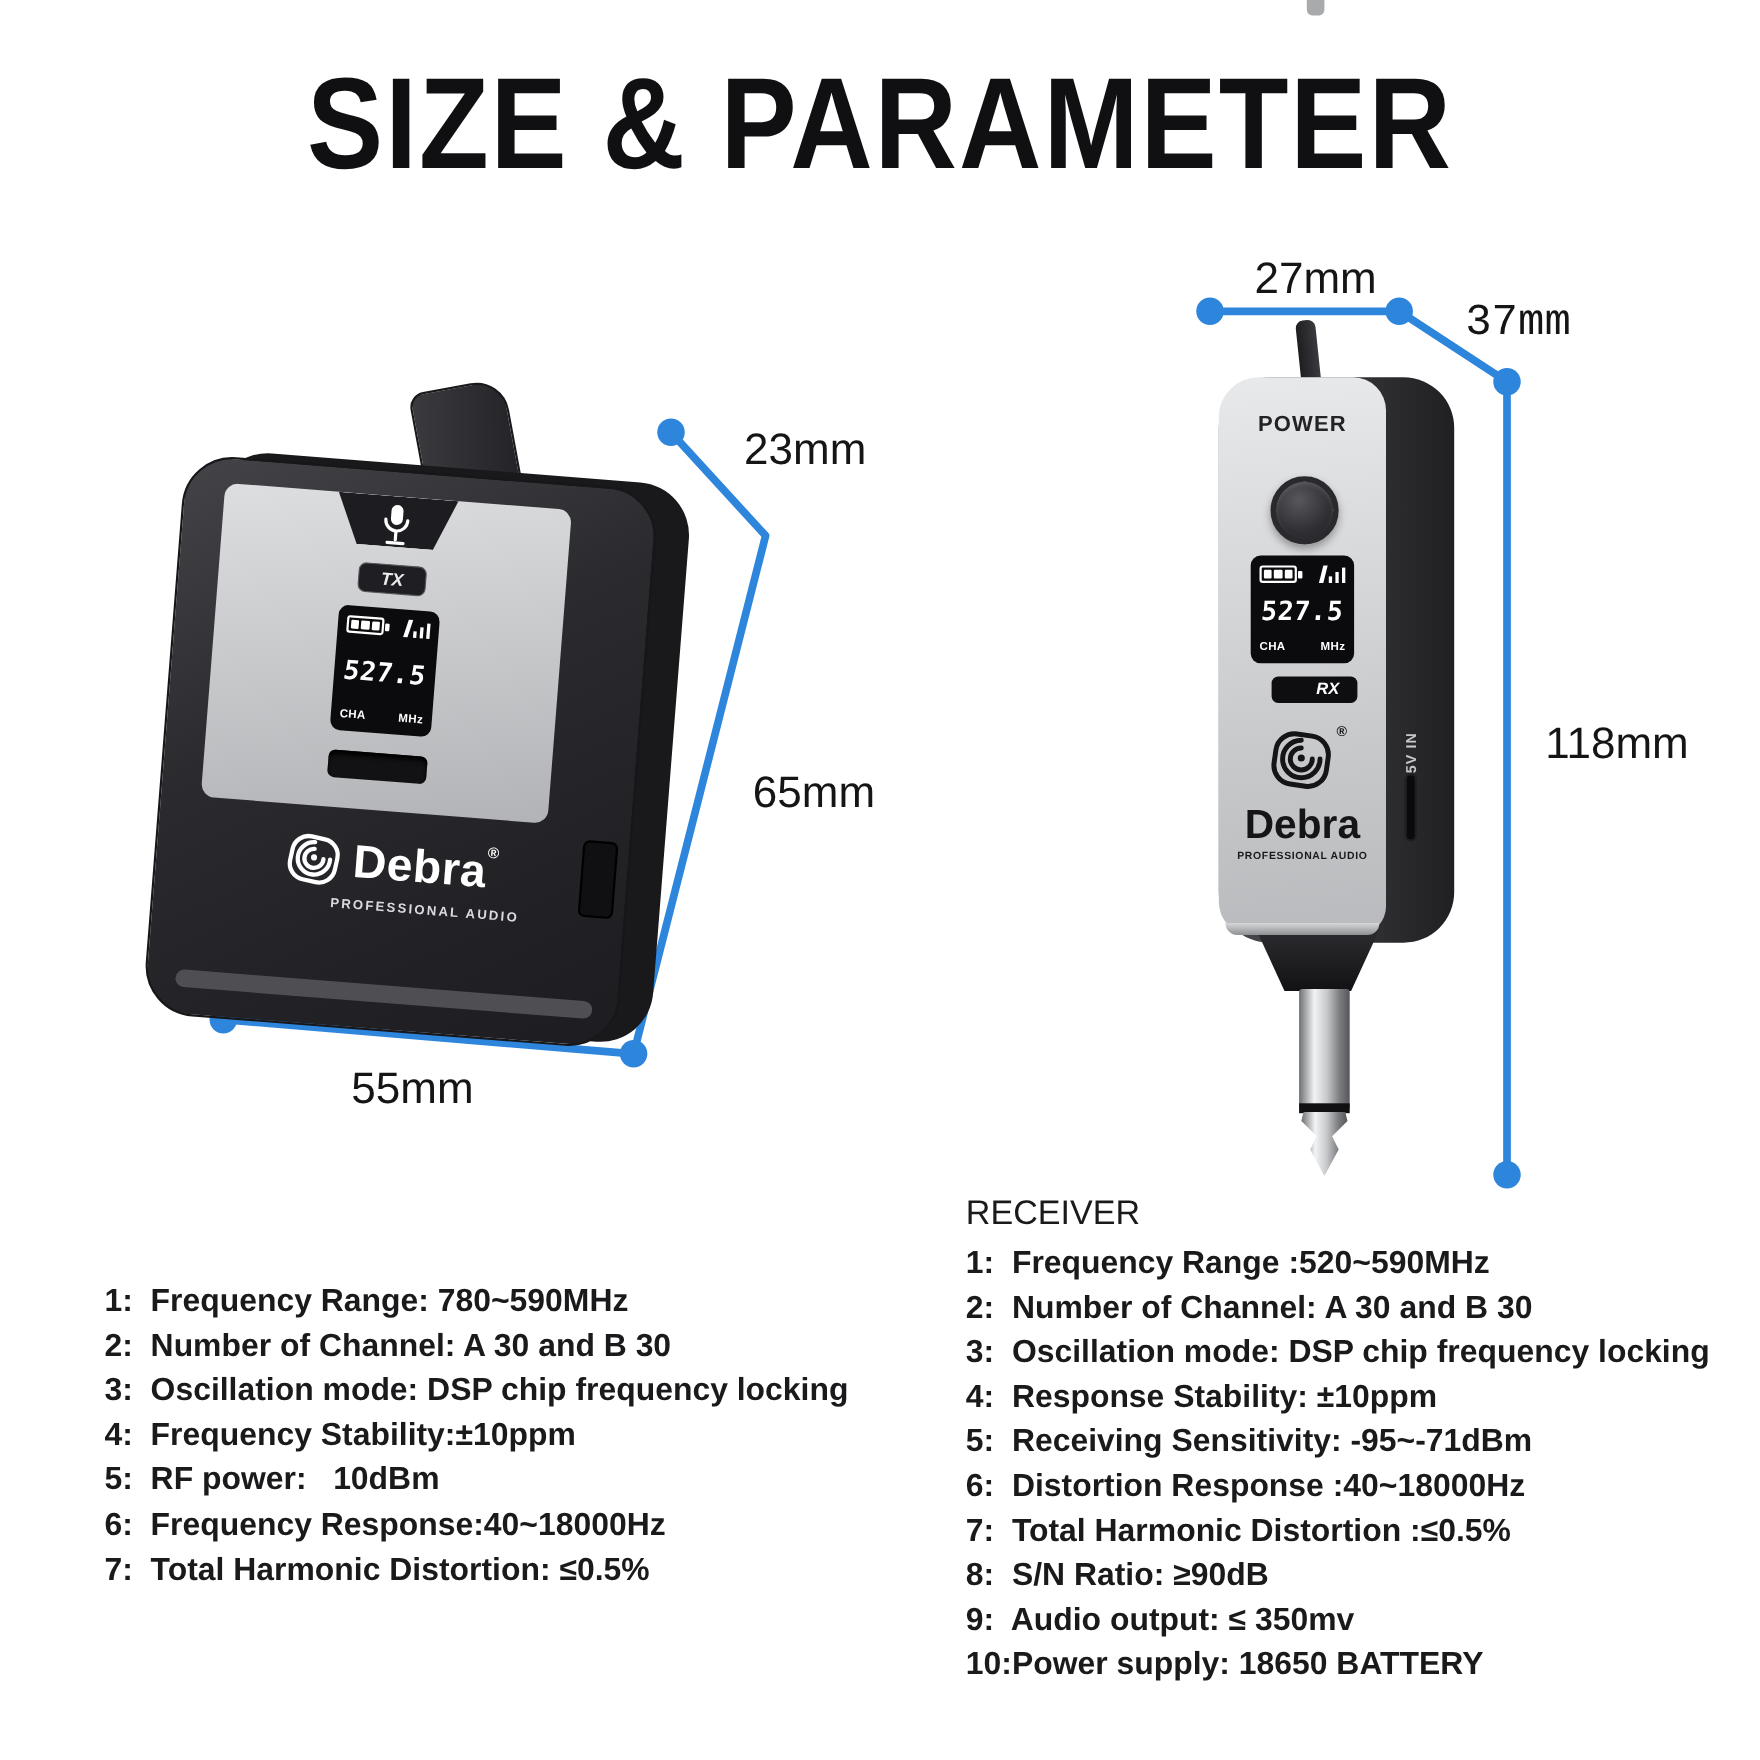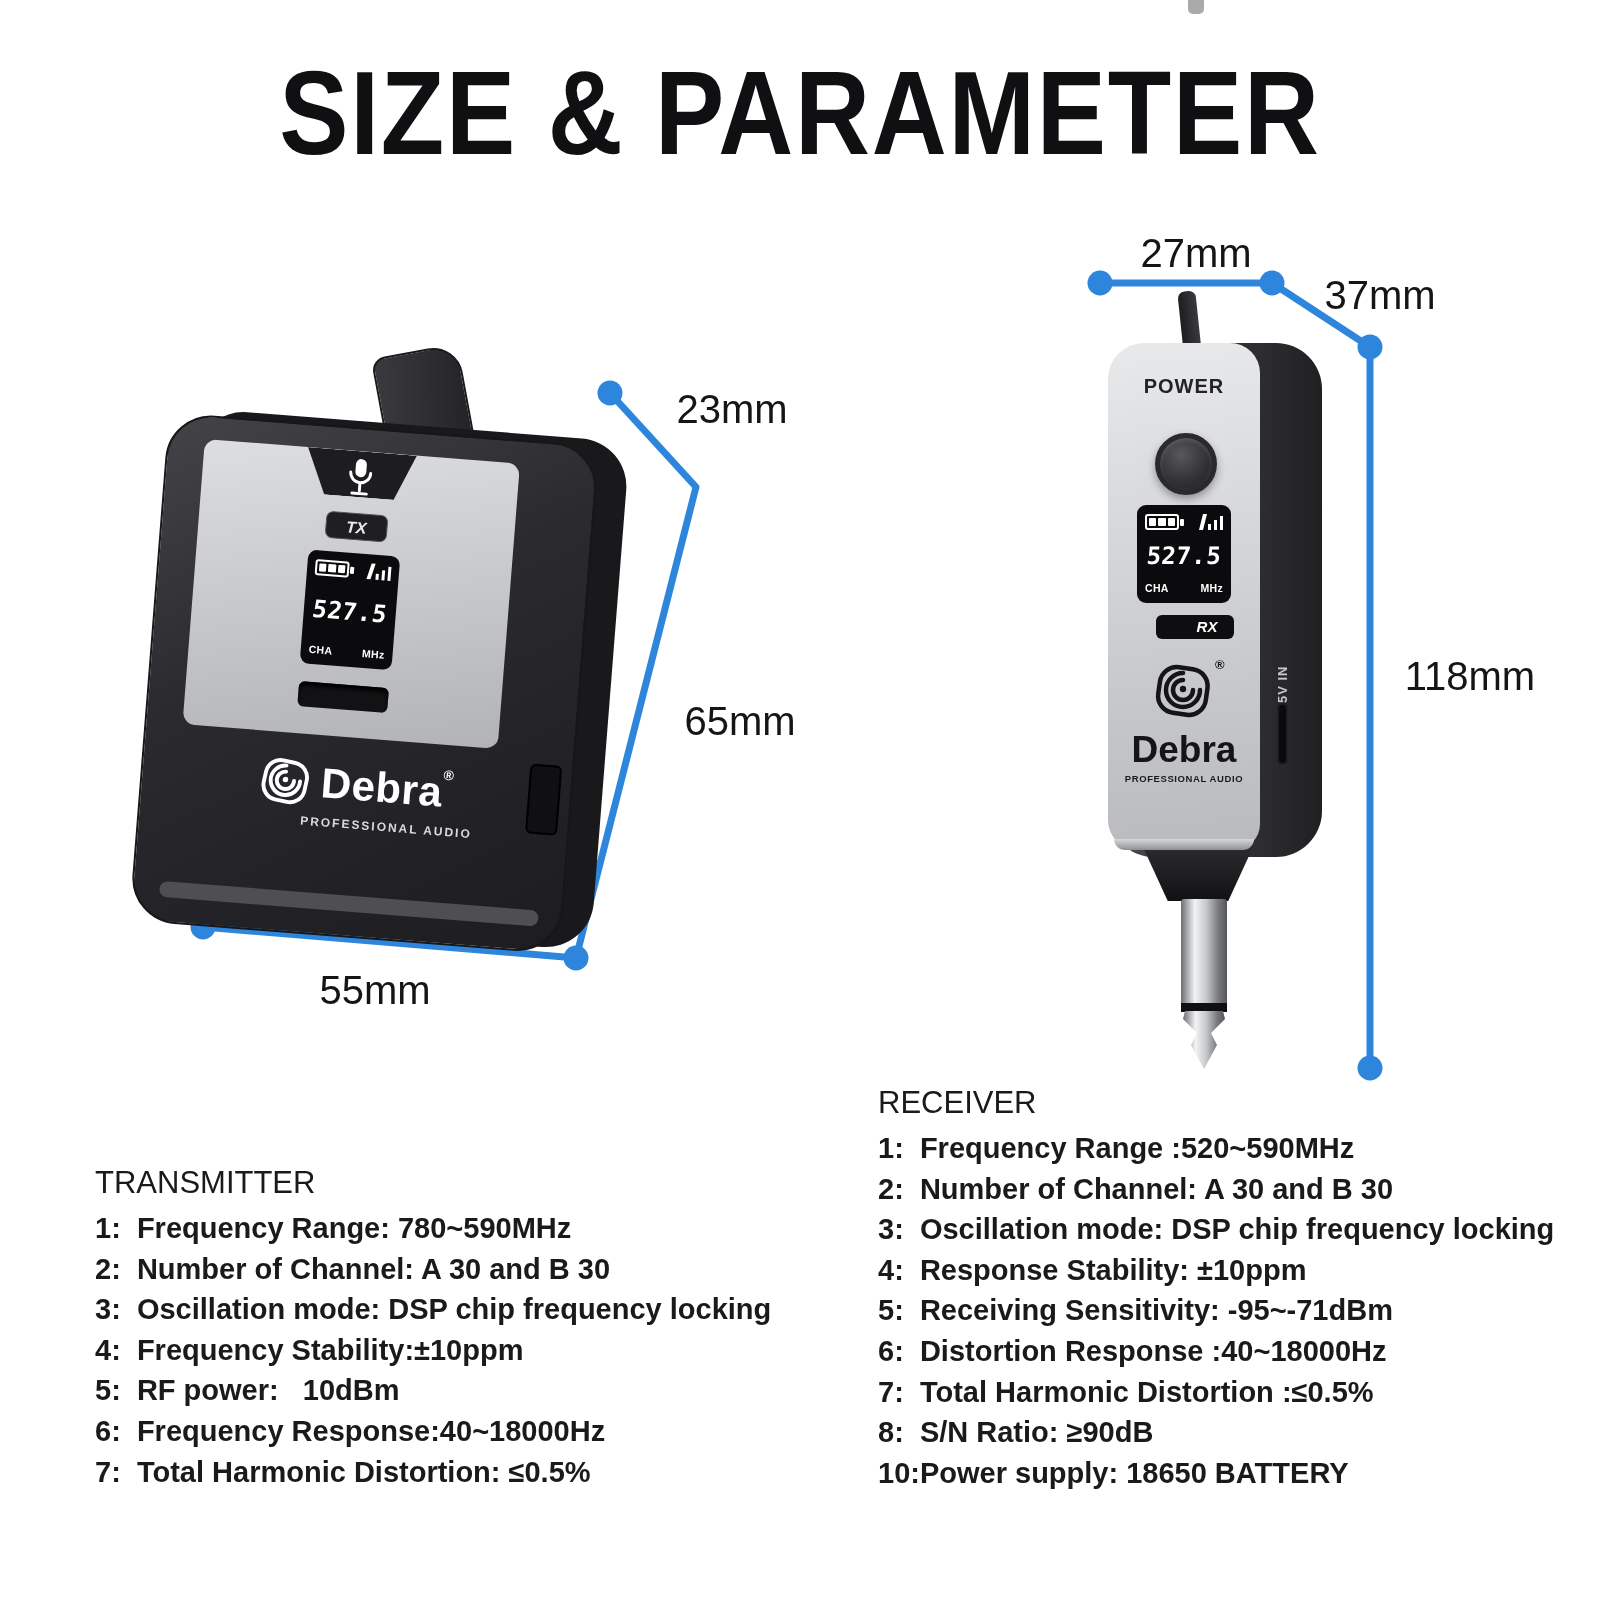--- a/index.html
+++ b/index.html
@@ -144,21 +144,21 @@
     <circle class="dot" cx="1100" cy="283" r="12.5"></circle>
     <circle class="dot" cx="1272" cy="283" r="12.5"></circle>
     <circle class="dot" cx="1370" cy="347" r="12.5"></circle>
     <circle class="dot" cx="1370" cy="1068" r="12.5"></circle>
   </svg>
 
   <div class="dim-label" style="left:647px; top:386px;">23mm</div>
   <div class="dim-label" style="left:655px; top:698px;">65mm</div>
   <div class="dim-label" style="left:290px; top:967px;">55mm</div>
   <div class="dim-label" style="left:1111px; top:230px;">27mm</div>
-  <div class="dim-label" style="left:1295px; top:272px;">37mm</div>
+  <div class="dim-label" style="left:1295px; top:272px;font-family:Liberation Mono, monospace;">37mm</div>
   <div class="dim-label" style="left:1385px; top:653px;">118mm</div>
 
   <div class="tx">
     <div class="tx-antenna"></div>
     <div class="tx-depth"></div>
     <div class="tx-body"></div>
     <div class="tx-panel"></div>
     <div class="tx-notch"></div>
     <svg class="tx-mic" viewBox="0 0 34 44">
       <rect x="11" y="2" width="12" height="20" rx="6" fill="#fff"></rect>
@@ -260,36 +260,36 @@
           <stop offset="0.55" stop-color="#c7c8ca"></stop>
             <stop offset="0.8" stop-color="#7c7d80"></stop>
           <stop offset="1" stop-color="#55565a"></stop>
         </linearGradient>
       </defs>
       <path d="M4 0 H42 L44 8 L30 22 L36 34 L23 58 L10 34 L16 22 L2 8 Z" fill="url(#silver)"></path>
     </svg>
   </div>
 
   <div class="specs specs-tx">
-    <div class="spec-h">TRANSMITTER</div>
     <div class="spec-item">1:  Frequency Range: 780~590MHz</div>
     <div class="spec-item">2:  Number of Channel: A 30 and B 30</div>
     <div class="spec-item">3:  Oscillation mode: DSP chip frequency locking</div>
     <div class="spec-item">4:  Frequency Stability:±10ppm</div>
     <div class="spec-item">5:  RF power:   10dBm</div>
     <div class="spec-item">6:  Frequency Response:40~18000Hz</div>
     <div class="spec-item">7:  Total Harmonic Distortion: ≤0.5%</div>
   </div>
 
   <div class="specs specs-rx">
     <div class="spec-h">RECEIVER</div>
     <div class="spec-item">1:  Frequency Range :520~590MHz</div>
     <div class="spec-item">2:  Number of Channel: A 30 and B 30</div>
     <div class="spec-item">3:  Oscillation mode: DSP chip frequency locking</div>
     <div class="spec-item">4:  Response Stability: ±10ppm</div>
     <div class="spec-item">5:  Receiving Sensitivity: -95~-71dBm</div>
     <div class="spec-item">6:  Distortion Response :40~18000Hz</div>
     <div class="spec-item">7:  Total Harmonic Distortion :≤0.5%</div>
     <div class="spec-item">8:  S/N Ratio: ≥90dB</div>
+    <div class="spec-item">9:  Audio output: ≤ 350mv</div>
     <div class="spec-item">10:Power supply: 18650 BATTERY</div>
   </div>
 
 </div>
 
 </body></html>

